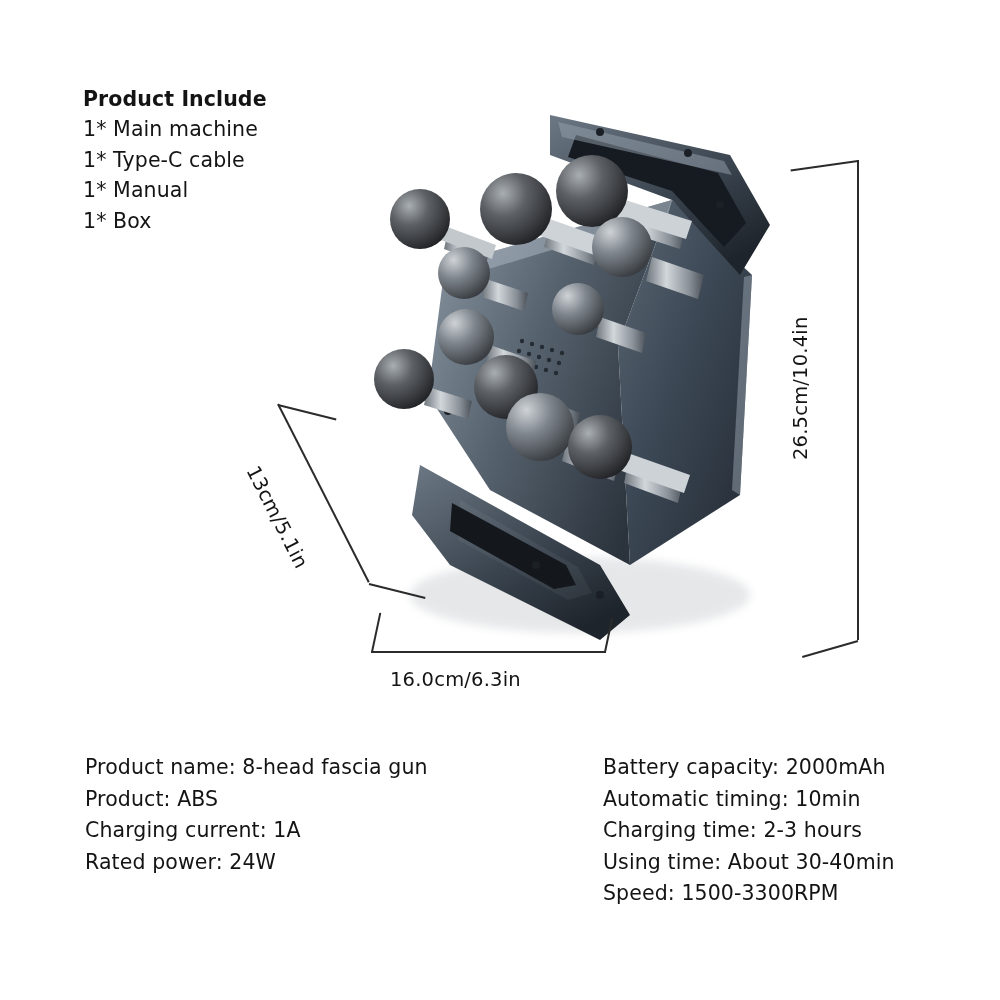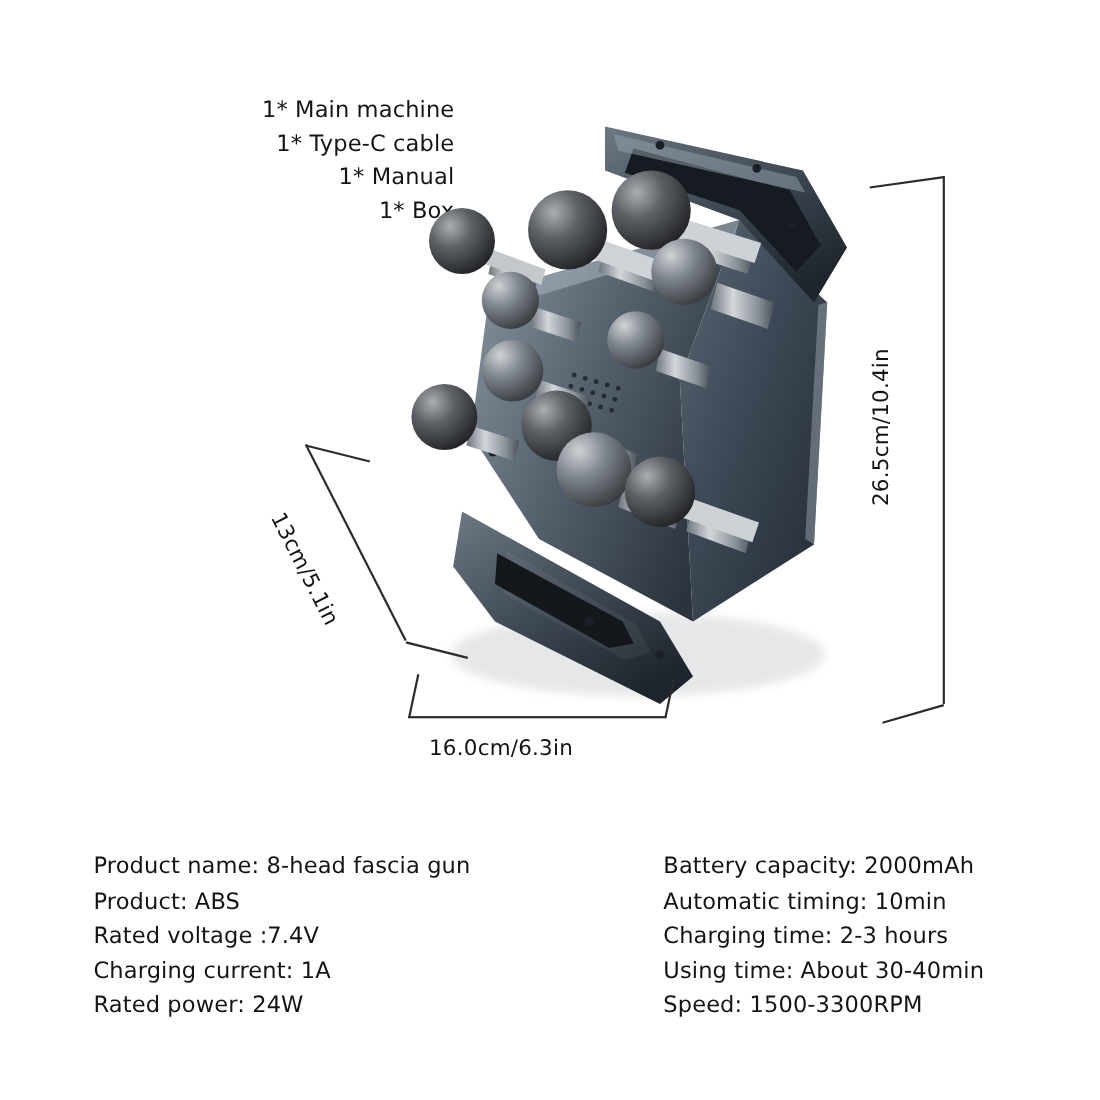--- a/index.html
+++ b/index.html
@@ -27,21 +27,20 @@
     font-size: 20.5px;
     font-weight: bold;
     line-height: 30px;
     color: #141414;
     letter-spacing: .1px;
   }
   #include-block ul {
     list-style: none;
     margin: 0;
     padding: 0;
-    text-align: right;
   }
   #include-block li {
     font-size: 20.5px;
     line-height: 30.5px;
     color: #141414;
     letter-spacing: .1px;
   }
 
   
   #product-figure {
@@ -82,41 +81,41 @@
   }
   .dim-line {
     position: absolute;
     background: #2b2b2b;
   }
 
   
   .spec-col {
     position: absolute;
     top: 752px;
-    margin-top: 20px;
   }
   #spec-col-left { left: 85px; }
   #spec-col-right { left: 603px; }
   .spec-col ul {
     list-style: none;
     margin: 0;
     padding: 0;
   }
   .spec-col li {
     font-size: 20.5px;
     line-height: 31.5px;
     color: #141414;
     white-space: nowrap;
     letter-spacing: .1px;
   }
 </style>
 </head>
 <body>
 
 <div id="include-block">
+  <div class="title">Product Include</div>
   <ul>
     <li>1* Main machine</li>
     <li>1* Type-C cable</li>
     <li>1* Manual</li>
     <li>1* Box</li>
   </ul>
 </div>
 
 <div id="product-figure">
   <svg width="520" height="560" viewBox="0 0 520 560" xmlns="http://www.w3.org/2000/svg">
@@ -290,21 +289,20 @@
 <div class="dim-line" style="left:604px; top:617px; width:2px; height:35px; transform: rotate(12deg); transform-origin: bottom center;"></div>
 
 <div class="dim-label" id="dim-right-label">26.5cm/10.4in</div>
 <div class="dim-label" id="dim-left-label">13cm/5.1in</div>
 <div class="dim-label" id="dim-bottom-label">16.0cm/6.3in</div>
 
 <div class="spec-col" id="spec-col-left">
   <ul>
     <li>Product name: 8-head fascia gun</li>
     <li>Product: ABS</li>
-    <li>Rated voltage :7.4V</li>
     <li>Charging current: 1A</li>
     <li>Rated power: 24W</li>
   </ul>
 </div>
 
 <div class="spec-col" id="spec-col-right">
   <ul>
     <li>Battery capacity: 2000mAh</li>
     <li>Automatic timing: 10min</li>
     <li>Charging time: 2-3 hours</li>

